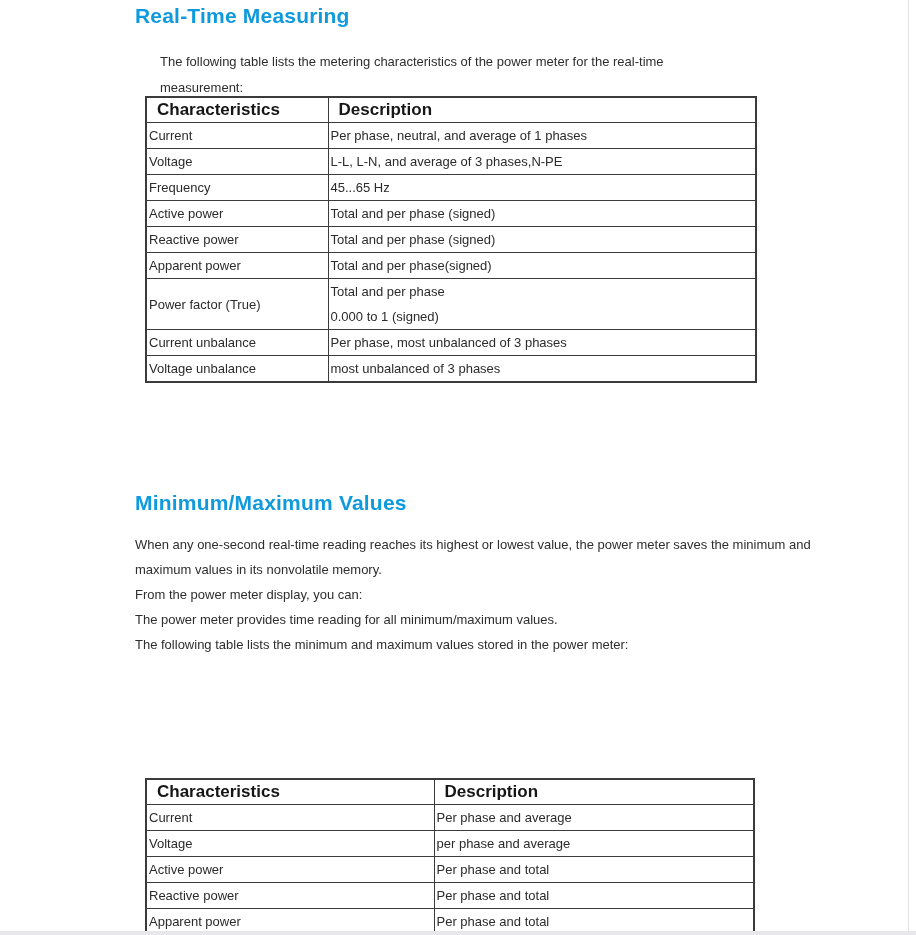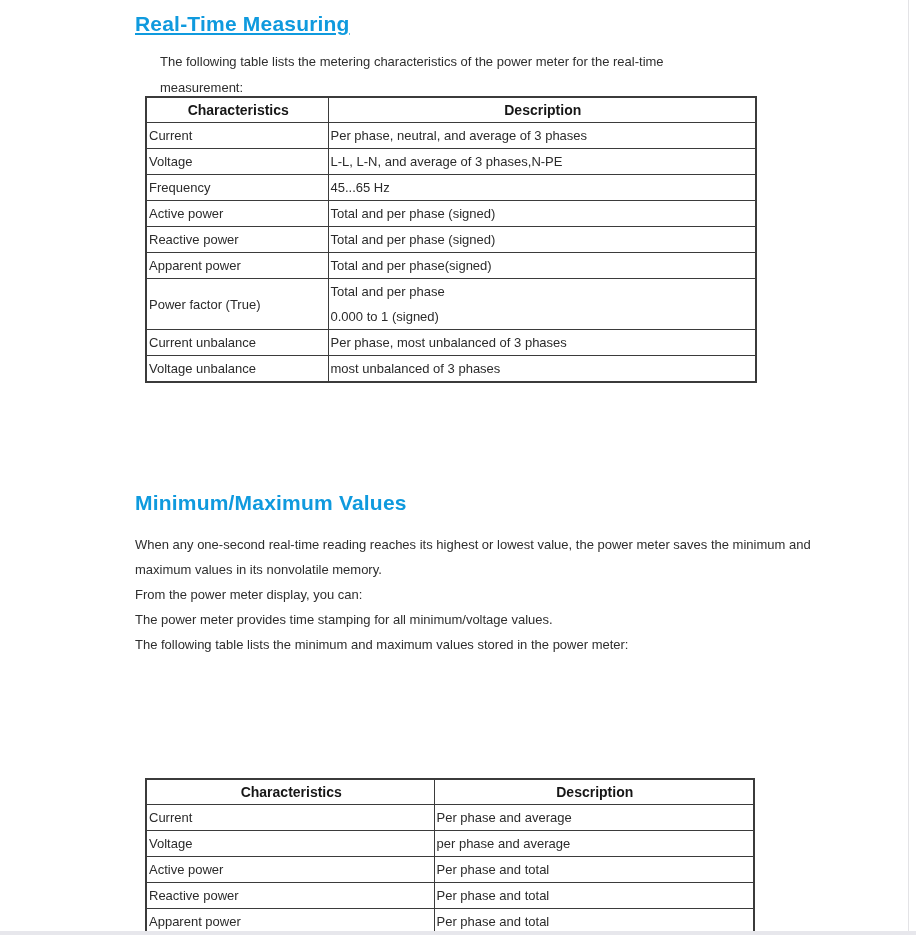--- a/index.html
+++ b/index.html
@@ -38,21 +38,21 @@
   }
   .section-title {
     position: absolute;
     left: 135px;
     margin: 0;
     font-size: 21px;
     font-weight: bold;
     color: #0f9ade;
     letter-spacing: 0.2px;
   }
-  #s1-title { top: 12px; text-decoration: underline; }
+  #s1-title { top: 4px; }
   #s2-title { top: 491px; }
 
   .para {
     position: absolute;
     left: 135px;
     font-size: 13px;
     color: #2e2e2e;
   }
   #s1-intro { top: 49px; }
   #s1-intro .para-line { line-height: 26px; margin-left: 25px; }
@@ -68,22 +68,22 @@
   }
   #table1 { top: 96px; width: 612px; }
   #table2 { top: 778px; width: 610px; }
 
   .doc-table, .doc-table th, .doc-table td {
     border: 1px solid #3b3b3b;
   }
   .doc-table { border: 2px solid #3b3b3b; }
 
   .doc-table th {
-    text-align: center;
-    font-size: 14px;
+    text-align: left;
+    font-size: 17px;
     font-weight: bold;
     color: #161616;
     padding: 0 8px 0 10px;
     height: 24px;
     vertical-align: middle;
   }
   .doc-table td {
     font-size: 13px;
     color: #2b2b2b;
     padding: 0 8px 0 2px;
@@ -114,21 +114,21 @@
         <thead>
           <tr>
             <th>Characteristics</th>
             <th>Description</th>
           </tr>
         </thead>
         <tbody>
           <tr>
             <td>Current</td>
             <td>
-              <div class="desc-line">Per phase, neutral, and average of 3 phases</div>
+              <div class="desc-line">Per phase, neutral, and average of 1 phases</div>
             </td>
           </tr>
           <tr>
             <td>Voltage</td>
             <td>
               <div class="desc-line">L-L, L-N, and average of 3 phases,N-PE</div>
             </td>
           </tr>
           <tr>
             <td>Frequency</td>
@@ -176,21 +176,21 @@
         </tbody>
       </table>
   </div>
 
   <h1 class="section-title" id="s2-title">Minimum/Maximum Values</h1>
 
   <div class="para" id="s2-para">
       <div class="para-line">When any one-second real-time reading reaches its highest or lowest value, the power meter saves the minimum and</div>
       <div class="para-line">maximum values in its nonvolatile memory.</div>
       <div class="para-line">From the power meter display, you can:</div>
-      <div class="para-line">The power meter provides time stamping for all minimum/voltage values.</div>
+      <div class="para-line">The power meter provides time reading for all minimum/maximum values.</div>
       <div class="para-line">The following table lists the minimum and maximum values stored in the power meter:</div>
     </div>
 
   <div>
     <table class="doc-table" id="table2">
         <colgroup>
           <col style="width: 288px;">
           <col>
         </colgroup>
         <thead>

